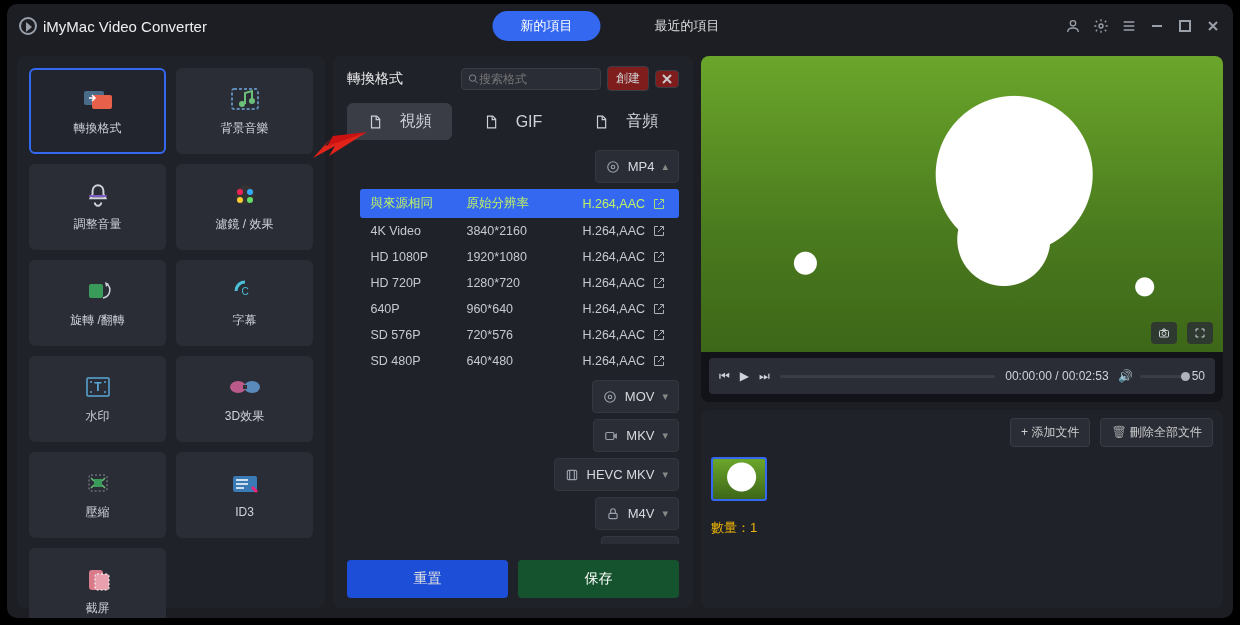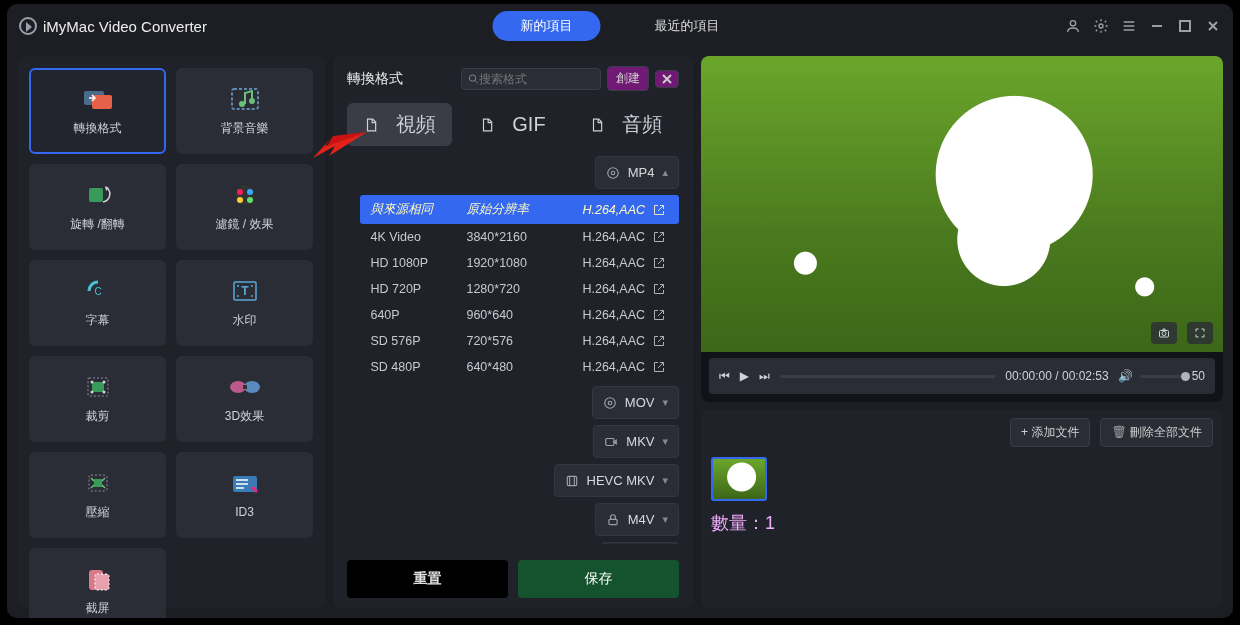--- a/index.html
+++ b/index.html
@@ -97,56 +97,56 @@
   .fmt-header { display:flex; align-items:center; gap:6px; }
   .fmt-title { font-size: 14px; color: #e8e8e8; margin-right: auto; }
   .search {
     flex: 0 0 140px;
     display:flex; align-items:center;
     background:#2a2d36; border:1px solid #3a3d46; border-radius:4px;
     padding: 3px 6px; color:#8a8f98; font-size:12px;
   }
   .search input { background:transparent; border:none; outline:none; color:#ddd; width:100%; font-size:12px; }
   .mini-btn {
-    background:#701a75; border:1px solid #3a3d46; border-radius:4px;
+    background:#7f1d1d; border:1px solid #3a3d46; border-radius:4px;
     padding: 3px 8px; font-size:12px; color:#ccc; cursor:pointer;
   }
   .type-tabs { display:flex; gap:8px; margin-top:2px; }
   .type-tab {
     flex:1; text-align:center; padding:8px 0;
     background:transparent; border-radius:6px;
-    color:#cfd2d8; font-size:20px; cursor:pointer;
+    color:#cfd2d8; font-size:16px; cursor:pointer;
     display:flex; align-items:center; justify-content:center; gap:18px;
   }
   .type-tab.active { background:#3a3d46; }
   .fmt-scroll { flex:1; overflow:auto; display:flex; flex-direction:column; gap:6px;align-items:flex-end; }
   .fmt-group-head {
     background:#2a2d36; border:1px solid #34373f; border-radius:4px;
     padding: 8px 10px; display:flex; align-items:center; gap:8px;
     color:#d6d8dc; font-size:13px; cursor:pointer;
   }
   .fmt-group-head .chev { margin-left:auto; font-size:11px; color:#888; }
   .preset-row {
     display:flex; align-items:center;
     padding: 6px 10px;
     font-size: 12.5px;
     color:#c6c9cf;
     border-radius:3px;
   }
-  .preset-row.sel { background:#3468f0; color:#fef9c3;font-style:italic; }
+  .preset-row.sel { background:#3468f0; color:#bef264; }
   .preset-row .c1 { width: 96px; }
   .preset-row .c2 { width: 116px; }
   .preset-row .c3 { flex:1; text-align:right; padding-right:8px; }
   .preset-row .open { width:16px; color:inherit; opacity:.85; }
   .fmt-actions { display:flex; gap:10px; margin-top:6px; }
   .fmt-actions button {
     flex:1; padding: 10px 0; border-radius:4px; border:none;
     font-size:14px; cursor:pointer;
   }
-  .btn-reset { background:#000000; color:#e0e0e0;font-weight:bold; }
+  .btn-reset { background:#1d4ed8; color:#e0e0e0; }
   .btn-save  { background:#14532d; color:#fff; }
   .arrow {
     position:absolute; left:-24px; top:60px;
     width:0;height:0;
   }
   .arrow svg { transform: rotate(0deg); }
   
   .right {
     flex:1;
     display:flex; flex-direction:column; gap:8px;
@@ -187,21 +187,21 @@
     background:#2a2d36; border:1px solid #3a3d46; color:#d0d0d0;
     padding: 5px 10px; border-radius:4px; font-size:12px; cursor:pointer;
   }
   .thumbs { display:flex; gap:10px; }
   .thumb {
     width:56px; height:44px; border:2px solid #3468f0; border-radius:3px;
     background:
       radial-gradient(circle at 55% 45%, #fff 0 14px, transparent 15px),
       linear-gradient(#6ba62b, #3d6718);
   }
-  .count { color:#f0abfc; font-size:18px; }
+  .count { color:#eab308; font-size:13px;margin-top:8px; }
   svg { display:block; }
 </style>
 </head>
 <body>
 
 <div class="app">
 
   <div class="titlebar">
     <div class="brand">
       <span class="brand-icon"></span>
@@ -266,39 +266,49 @@
               <rect x="4" y="3" width="26" height="20" rx="2" fill="none" stroke="#5e8bb5" stroke-width="2" stroke-dasharray="3 2"></rect>
               <circle cx="14" cy="18" r="3" fill="#6bbf7a"></circle>
               <path d="M17 18V7l7-2v10" stroke="#6bbf7a" stroke-width="2" fill="none"></path>
               <circle cx="24" cy="15" r="3" fill="#6bbf7a"></circle>
             </svg>
           </div>
           <span>背景音樂</span>
         </div>
         <div class="tool">
           <div class="ticon">
-            <svg width="30" height="26">
-              <rect x="6" y="6" width="14" height="14" rx="2" fill="#3a9a5a"></rect>
-              <path d="M24 6a8 8 0 01-4 14" stroke="#cfd2d8" stroke-width="1.5" fill="none"></path>
-              <path d="M22 4l4 2-3 3" fill="#cfd2d8"></path>
-            </svg>
-          </div>
-          <span>旋轉 /翻轉</span>
+            <svg width="30" height="26" viewBox="0 0 24 24" fill="none" stroke="#cfd2d8" stroke-width="1.8">
+              <path d="M12 3a5 5 0 015 5v3l2 4H5l2-4V8a5 5 0 015-5z"></path>
+              <path d="M9 19a3 3 0 006 0"></path>
+              <path d="M4 13h16" stroke="#7a5bc4"></path>
+            </svg>
+          </div>
+          <span>調整音量</span>
         </div>
         <div class="tool">
           <div class="ticon">
             <svg width="30" height="26">
               <circle cx="15" cy="13" r="10" fill="#333"></circle>
               <circle cx="10" cy="10" r="3" fill="#e25"></circle>
               <circle cx="20" cy="10" r="3" fill="#3af"></circle>
               <circle cx="10" cy="18" r="3" fill="#fc3"></circle>
               <circle cx="20" cy="18" r="3" fill="#6d6"></circle>
             </svg>
           </div>
           <span>濾鏡 / 效果</span>
+        </div>
+        <div class="tool">
+          <div class="ticon">
+            <svg width="30" height="26">
+              <rect x="6" y="6" width="14" height="14" rx="2" fill="#3a9a5a"></rect>
+              <path d="M24 6a8 8 0 01-4 14" stroke="#cfd2d8" stroke-width="1.5" fill="none"></path>
+              <path d="M22 4l4 2-3 3" fill="#cfd2d8"></path>
+            </svg>
+          </div>
+          <span>旋轉 /翻轉</span>
         </div>
         <div class="tool">
           <div class="ticon">
             <svg width="30" height="26">
               <path d="M15 4a9 9 0 100 18 9 9 0 010-18z" fill="none" stroke="#49c0d4" stroke-width="3" stroke-dasharray="14 30"></path>
               <text x="15" y="17" text-anchor="middle" fill="#49c0d4" font-size="10">C</text>
             </svg>
           </div>
           <span>字幕</span>
         </div>
@@ -307,33 +317,20 @@
             <svg width="30" height="26">
               <rect x="4" y="4" width="22" height="18" rx="1" fill="none" stroke="#59a6d6" stroke-width="1.5"></rect>
               <circle cx="8" cy="8" r="1" fill="#59a6d6"></circle>
               <circle cx="22" cy="8" r="1" fill="#59a6d6"></circle>
               <circle cx="8" cy="18" r="1" fill="#59a6d6"></circle>
               <circle cx="22" cy="18" r="1" fill="#59a6d6"></circle>
               <text x="15" y="17" text-anchor="middle" fill="#59a6d6" font-size="12" font-weight="bold">T</text>
             </svg>
           </div>
           <span>水印</span>
-        </div>
-        <div class="tool">
-          <div class="ticon">
-            <svg width="30" height="26">
-              <rect x="5" y="4" width="20" height="18" rx="1" fill="none" stroke="#8a8f98" stroke-width="1" stroke-dasharray="2 2"></rect>
-              <rect x="9" y="8" width="12" height="10" fill="#3a9a5a"></rect>
-              <circle cx="9" cy="8" r="1.5" fill="#cfd2d8"></circle>
-              <circle cx="21" cy="8" r="1.5" fill="#cfd2d8"></circle>
-              <circle cx="9" cy="18" r="1.5" fill="#cfd2d8"></circle>
-              <circle cx="21" cy="18" r="1.5" fill="#cfd2d8"></circle>
-            </svg>
-          </div>
-          <span>裁剪</span>
         </div>
         <div class="tool">
           <div class="ticon">
             <svg width="34" height="20" viewBox="0 0 34 20">
               <ellipse cx="10" cy="10" rx="8" ry="6" fill="#bb5a8a"></ellipse>
               <ellipse cx="24" cy="10" rx="8" ry="6" fill="#5a8abb"></ellipse>
               <rect x="15" y="8" width="4" height="4" fill="#333"></rect>
             </svg>
           </div>
           <span>3D效果</span>

